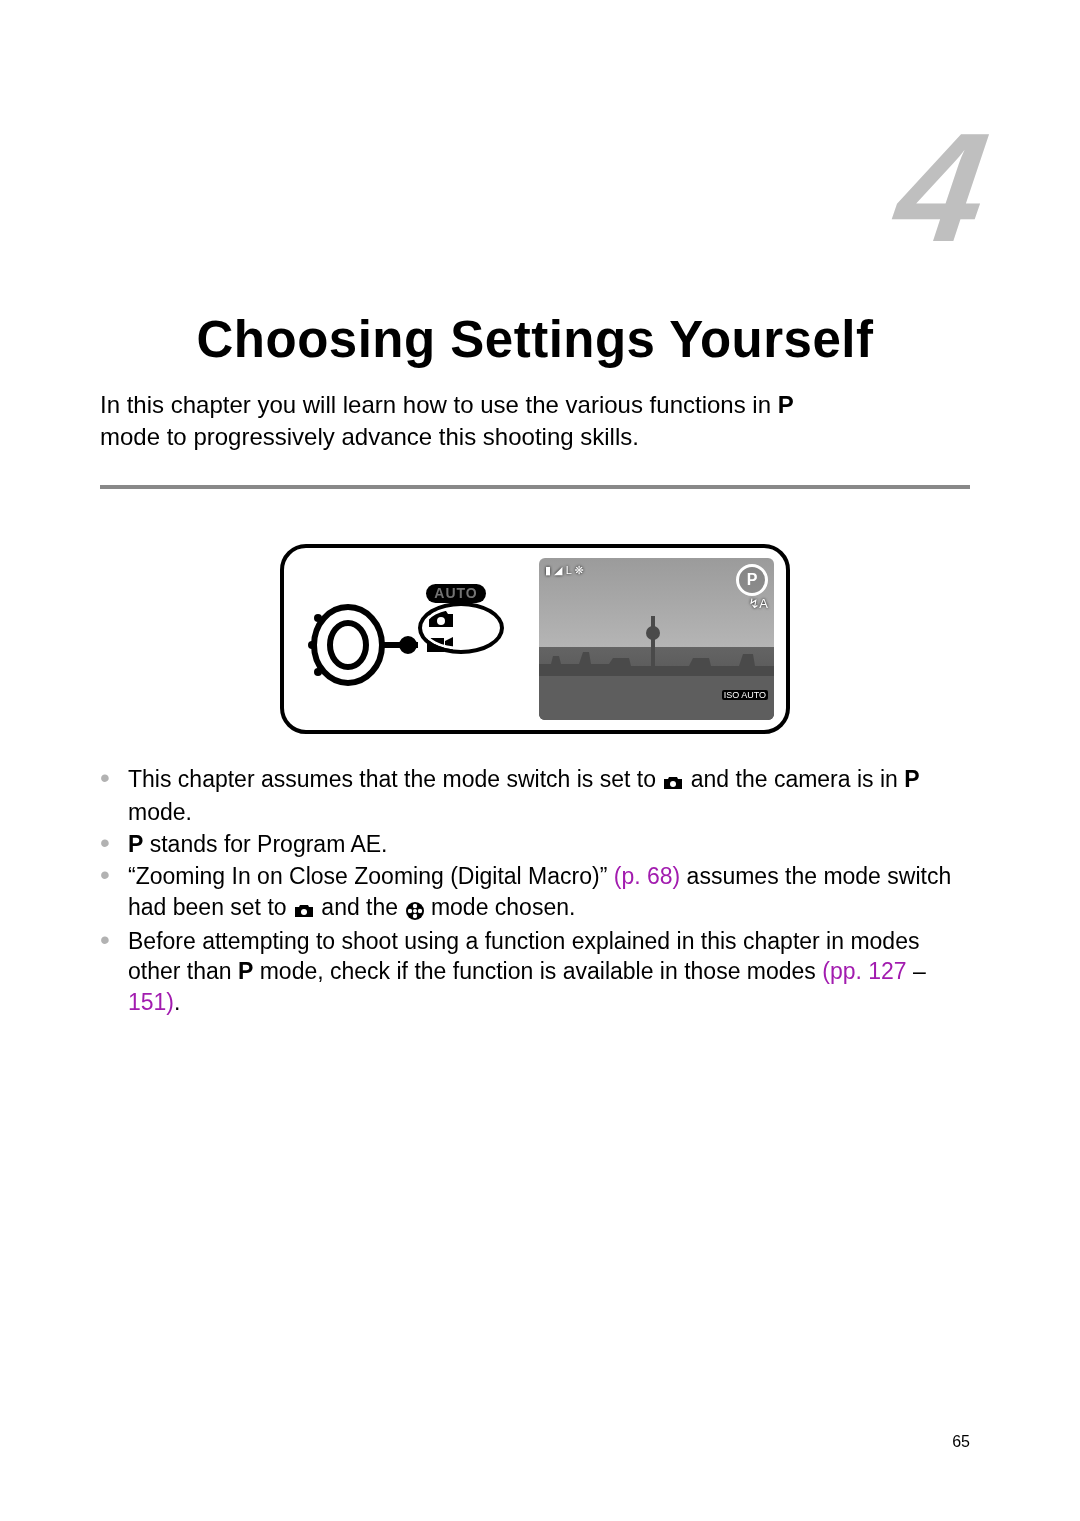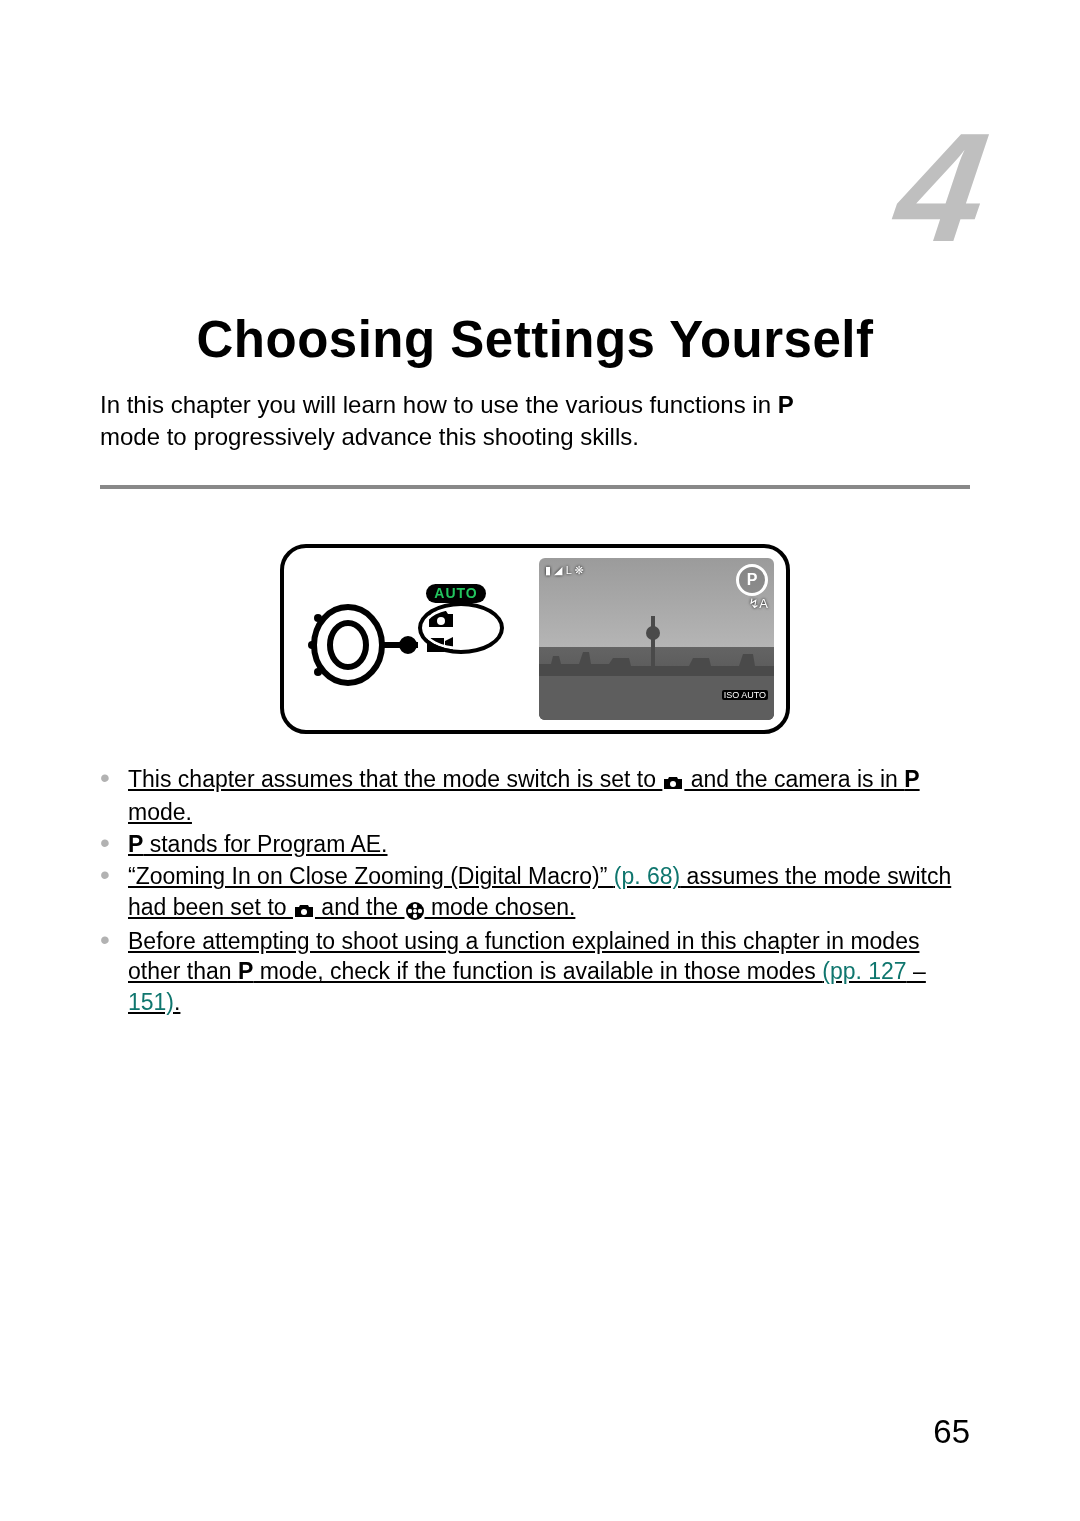--- a/index.html
+++ b/index.html
@@ -75,21 +75,21 @@
   .mode-labels {
     position: absolute;
     left: 130px;
     top: 26px;
     display: flex;
     flex-direction: column;
     gap: 5px;
   }
   .pill-auto {
     background: #000;
-    color: #22c55e;
+    color: #737373;
     font-weight: bold;
     font-size: 14px;
     border-radius: 10px;
     padding: 1px 8px 2px 8px;
     letter-spacing: 1px;
     display: inline-block;
     text-align: center;
     width: 44px;
   }
   .mode-oval {
@@ -182,48 +182,47 @@
     list-style: none;
     padding: 0;
     margin: 0;
     font-size: 23px;
     line-height: 1.32;
   }
   ul.bullets > li {
     position: relative;
     padding-left: 28px;
     margin-bottom: 2px;
-    text-decoration: underline;
   }
   ul.bullets > li:before {
     content: "•";
     position: absolute;
     left: 0;
     top: 0;
     color: #b2b2b2;
     font-size: 28px;
     line-height: 1;
   }
   .icon-p {
     font-weight: 900;
     font-family: Arial, Helvetica, sans-serif;
   }
   .icon-camera, .icon-flower {
     display: inline-block;
     vertical-align: -2px;
   }
   a.pref {
-    color: #0f766e;
+    color: #a21caf;
     text-decoration: none;
   }
   .page-number {
     position: absolute;
     right: 110px;
     bottom: 70px;
-    font-size: 33px;
+    font-size: 16px;
   }
 
   
   svg { display: inline-block; vertical-align: middle; }
 </style>
 </head>
 <body>
 
 <div class="page">
 

